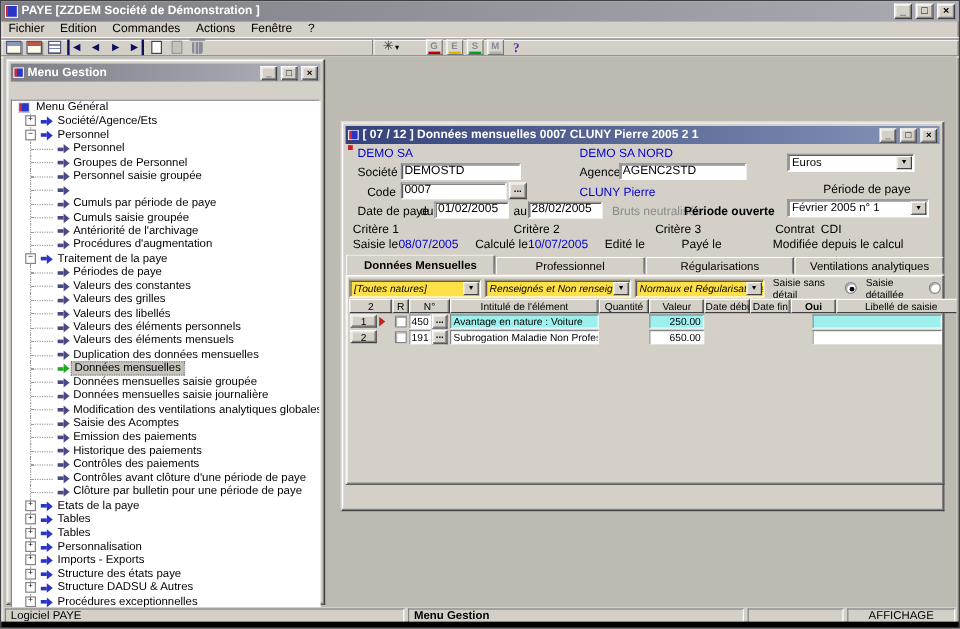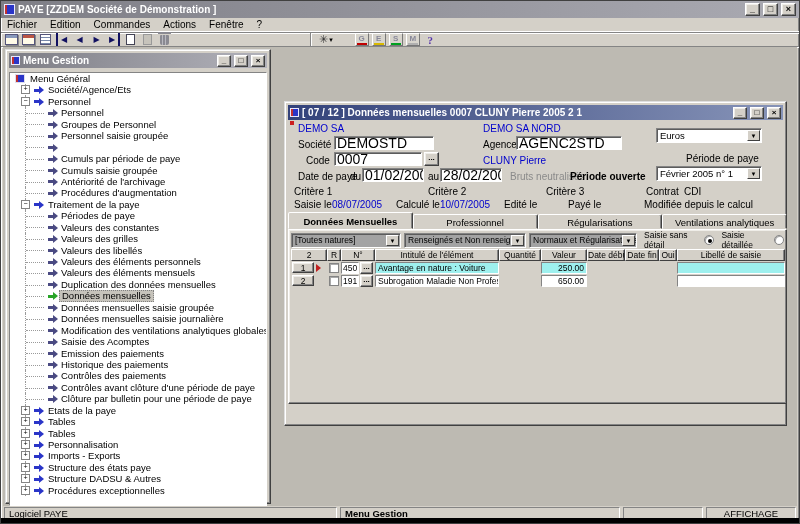--- a/index.html
+++ b/index.html
@@ -42,57 +42,57 @@
 
   .window { position:absolute; background:#d4d0c8; border:1px solid; border-color:#dfdfdf #404040 #404040 #dfdfdf; box-shadow:inset -1px -1px 0 #848484, inset 1px 1px 0 #fff; padding:3px; }
   .wtitle { height:15px; display:flex; align-items:center; gap:3px; padding:0 2px; color:#fff; font-weight:bold; font-size:10px; }
   .wtitle.gray { background:linear-gradient(90deg,#7e7e86,#b2b2ba); }
   .wtitle.blue { background:linear-gradient(90deg,#33427a,#8794b8); }
   .wtitle .wt { flex:1; white-space:nowrap; overflow:hidden; }
   .wtitle .winbtn { width:14px; height:12px; line-height:10px; font-size:8px; }
 
   
   #tree-window { left:2px; top:2px; width:266px; height:455px; }
-  #tree-body { position:relative; margin-top:4px; height:434px; background:#fff; border:1px solid; border-color:#848484 #fff #fff #848484; overflow:hidden; font-size:9.5px; }
+  #tree-body { position:relative; margin-top:15px; height:434px; background:#fff; border:1px solid; border-color:#848484 #fff #fff #848484; overflow:hidden; font-size:9.5px; }
   .trow { position:relative; height:11.45px; line-height:11.5px; white-space:nowrap; }
   .trow .vline { position:absolute; left:15px; top:0; height:100%; border-left:1px dotted #9a9a9a; }
   .trow .hstub { position:absolute; left:16px; top:50%; width:18px; border-top:1px dotted #9a9a9a; }
   .trow .ebox { position:absolute; left:11px; top:1px; width:9px; height:9px; background:#fff; border:1px solid #848484; font:7px/7px "Liberation Mono",monospace; text-align:center; z-index:2; }
   .ticon { position:absolute; left:5px; top:1px; width:10px; height:9px; background:linear-gradient(90deg,#c03030 0 3px,#2a35c8 3px); box-shadow:inset 0 0 0 1px #dde; z-index:2; }
   .arr { position:absolute; top:2px; width:13px; height:8px; z-index:2; }
   .arr::before { content:""; position:absolute; left:1px; top:2.5px; width:5px; height:3px; background:var(--c); }
   .arr::after { content:""; position:absolute; left:6px; top:0; width:0; height:0; border-left:5px solid var(--c); border-top:4px solid transparent; border-bottom:4px solid transparent; }
   .arr.blue { --c:#2a35c8; }
   .arr.sub { --c:#4a4a82; }
   .arr.green { --c:#28a428; }
   .tlbl { position:absolute; top:0; padding:0 2px; }
   .tlbl.sel { background:#c6c3bb; border:1px dotted #808080; line-height:10px; }
 
   
   #dialog { left:281px; top:54px; width:503px; height:325px; }
   #dlg-content { position:relative; height:306px; font-size:10px; }
   .abs { position:absolute; white-space:nowrap; }
   .bluetext { color:#0000cc; }
   .graytext { color:#8a8a8a; }
-  .fld { position:absolute; height:14px; line-height:12px; padding:0 2px; background:#fff; border:1px solid; border-color:#848484 #fff #fff #848484; box-shadow:inset 1px 1px 0 #5c5c5c; font-size:14px; overflow:hidden; white-space:nowrap; }
+  .fld { position:absolute; height:14px; line-height:12px; padding:0 2px; background:#fff; border:1px solid; border-color:#848484 #fff #fff #848484; box-shadow:inset 1px 1px 0 #5c5c5c; font-size:10px; overflow:hidden; white-space:nowrap; }
   .combo { position:absolute; height:15px; line-height:13px; padding:0 15px 0 3px; background:#fff; border:1px solid; border-color:#848484 #fff #fff #848484; box-shadow:inset 1px 1px 0 #5c5c5c; font-size:9.5px; overflow:hidden; white-space:nowrap; }
   .combo .dd { position:absolute; right:1px; top:1px; bottom:1px; width:13px; background:#d4d0c8; border:1px solid; border-color:#fff #404040 #404040 #fff; font-size:6px; line-height:10px; text-align:center; color:#000; }
   .dots { position:absolute; width:15px; height:14px; font:bold 8px/10px "Liberation Sans",sans-serif; text-align:center; }
   .reddot { position:absolute; left:2px; top:1px; width:4px; height:4px; background:#cc2020; }
 
   
   #tabbox { position:absolute; left:0; top:92px; width:499px; height:192px; }
   #tabstrip { display:flex; height:17px; align-items:flex-end; }
   .tab { flex:1; height:15px; line-height:15px; text-align:center; font-size:9.5px; background:#d4d0c8; border:1px solid; border-color:#fff #404040 transparent #fff; border-radius:2px 2px 0 0; box-shadow:inset -1px 0 0 #848484; overflow:hidden; white-space:nowrap; }
   .tab.active { font-weight:bold; height:17px; line-height:17px; position:relative; z-index:2; }
   #tabpanel { position:relative; height:175px; border:1px solid; border-color:#fff #404040 #404040 #fff; box-shadow:inset -1px -1px 0 #848484, inset 1px 1px 0 #efede8; background:#d4d0c8; }
 
   
   #filters { position:absolute; left:2px; top:2px; right:2px; height:16px; display:flex; align-items:center; gap:3px; font-size:8.5px; }
-  .fcombo { position:relative; height:15px; line-height:13px; padding:0 15px 0 3px; background:#a3a3a3; border:1px solid; border-color:#848484 #fff #fff #848484; box-shadow:inset 1px 1px 0 #5c5c5c; overflow:hidden; white-space:nowrap; flex:0 0 auto; }
+  .fcombo { position:relative; height:15px; line-height:13px; padding:0 15px 0 3px; background:#fde047; border:1px solid; border-color:#848484 #fff #fff #848484; box-shadow:inset 1px 1px 0 #5c5c5c; overflow:hidden; white-space:nowrap; flex:0 0 auto;font-style:italic; }
   .fcombo .dd { position:absolute; right:1px; top:1px; bottom:1px; width:13px; background:#d4d0c8; border:1px solid; border-color:#fff #404040 #404040 #fff; font-size:6px; line-height:10px; text-align:center; }
   .radio { width:10px; height:10px; border-radius:50%; background:#fff; border:1px solid #848484; box-shadow:inset 1px 1px 0 #aaa; position:relative; flex:0 0 auto; }
   .radio.on::after { content:""; position:absolute; left:2.5px; top:2.5px; width:4px; height:4px; border-radius:50%; background:#000; }
   .rlabel { margin-left:4px; }
 
   
   #grid { position:absolute; left:2px; top:19px; width:494px; }
   #grid-head { display:flex; height:12px; }
   .hcell { height:12px; line-height:11px; text-align:center; font-size:8.5px; background:#d4d0c8; border:1px solid; border-color:#fff #404040 #404040 #fff; box-shadow:inset -1px 0 0 #848484; overflow:hidden; white-space:nowrap; flex:0 0 auto; }
   .grow { display:flex; height:13px; align-items:center; }
@@ -453,21 +453,21 @@
         <span class="abs bluetext" style="left:195px;top:35px">CLUNY Pierre</span>
         <span class="abs" style="left:398px;top:33px">Période de paye</span>
 
         <span class="abs" style="left:10px;top:51px">Date de paye</span>
         <span class="abs" style="left:62px;top:51px">du</span>
         <span class="fld" style="left:74px;top:48px;width:62px">01/02/2005</span>
         <span class="abs" style="left:140px;top:51px">au</span>
         <span class="fld" style="left:152px;top:48px;width:62px">28/02/2005</span>
         <span class="abs graytext" style="left:222px;top:51px">Bruts neutralisés</span>
         <span class="abs" style="left:282px;top:51px;font-weight:bold">Période ouverte</span>
-        <span class="combo" style="left:368px;top:46px;width:106px"><span>Février 2005 n° 1</span><span class="dd">▼</span></span>
+        <span class="combo" style="left:368px;top:46px;width:118px"><span>Février 2005 n° 1</span><span class="dd">▼</span></span>
 
         <span class="abs" style="left:6px;top:66px">Critère 1</span>
         <span class="abs" style="left:140px;top:66px">Critère 2</span>
         <span class="abs" style="left:258px;top:66px">Critère 3</span>
         <span class="abs" style="left:358px;top:66px">Contrat</span>
         <span class="abs" style="left:396px;top:66px">CDI</span>
 
         <span class="abs" style="left:6px;top:79px">Saisie le</span>
         <span class="abs bluetext" style="left:44px;top:79px">08/07/2005</span>
         <span class="abs" style="left:108px;top:79px">Calculé le</span>
@@ -496,21 +496,21 @@
             <div id="grid">
               <div id="grid-head">
                   <div class="hcell" style="width: 36px;">2</div>
                   <div class="hcell" style="width: 14px;">R</div>
                   <div class="hcell" style="width: 34px;">N°</div>
                   <div class="hcell" style="width: 124px;">Intitulé de l'élément</div>
                   <div class="hcell" style="width: 42px;">Quantité</div>
                   <div class="hcell" style="width: 46px;">Valeur</div>
                   <div class="hcell" style="width: 38px;">Date début</div>
                   <div class="hcell" style="width: 34px;">Date fin</div>
-                  <div class="hcell" style="width: 18px;">Oui</div>
+                  <div class="hcell" style="width: 38px; font-weight: bold;">Oui</div>
                   <div class="hcell" style="width: 108px;">Libellé de saisie</div>
                 </div>
               <div id="grid-body">
                   <div class="grow">
                     <div class="gcell" style="width: 36px;">
                       <span class="rownum raised">1</span>
                       <span class="rowmark"></span>
                     </div>
                     <div class="gcell" style="width: 14px;">
                       <span class="cbx"></span>

